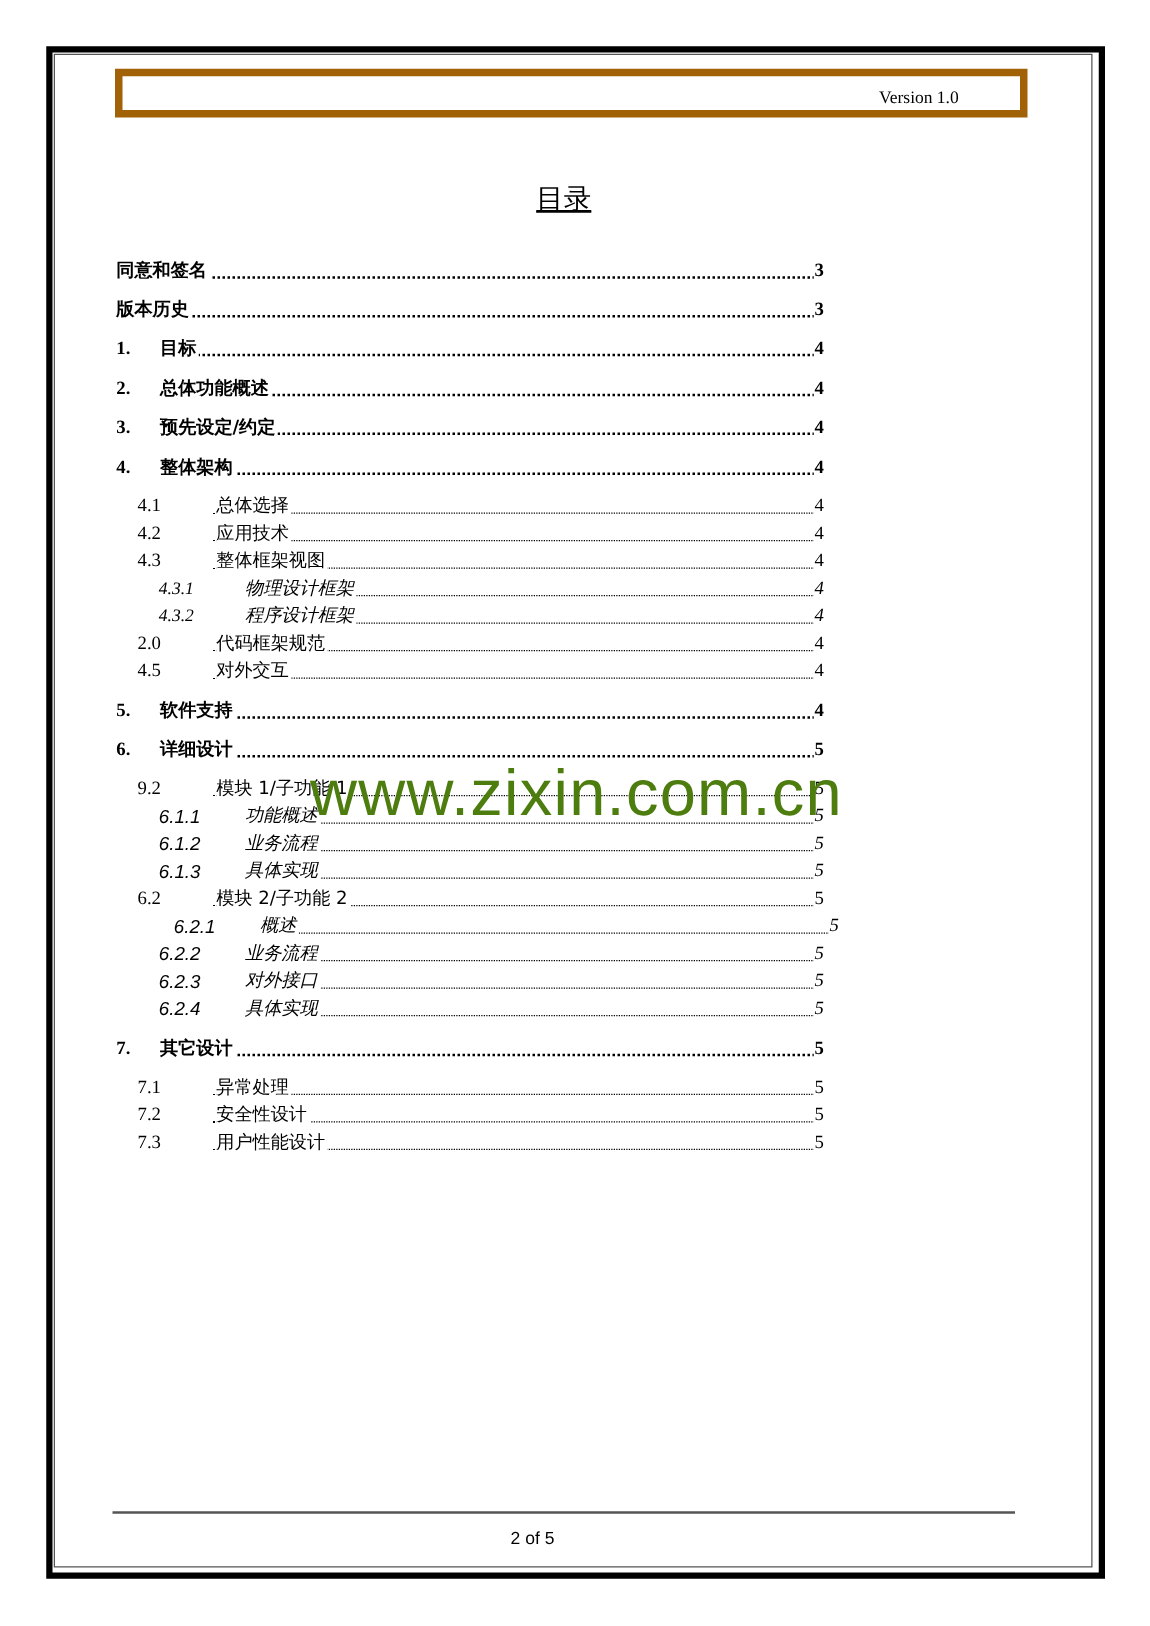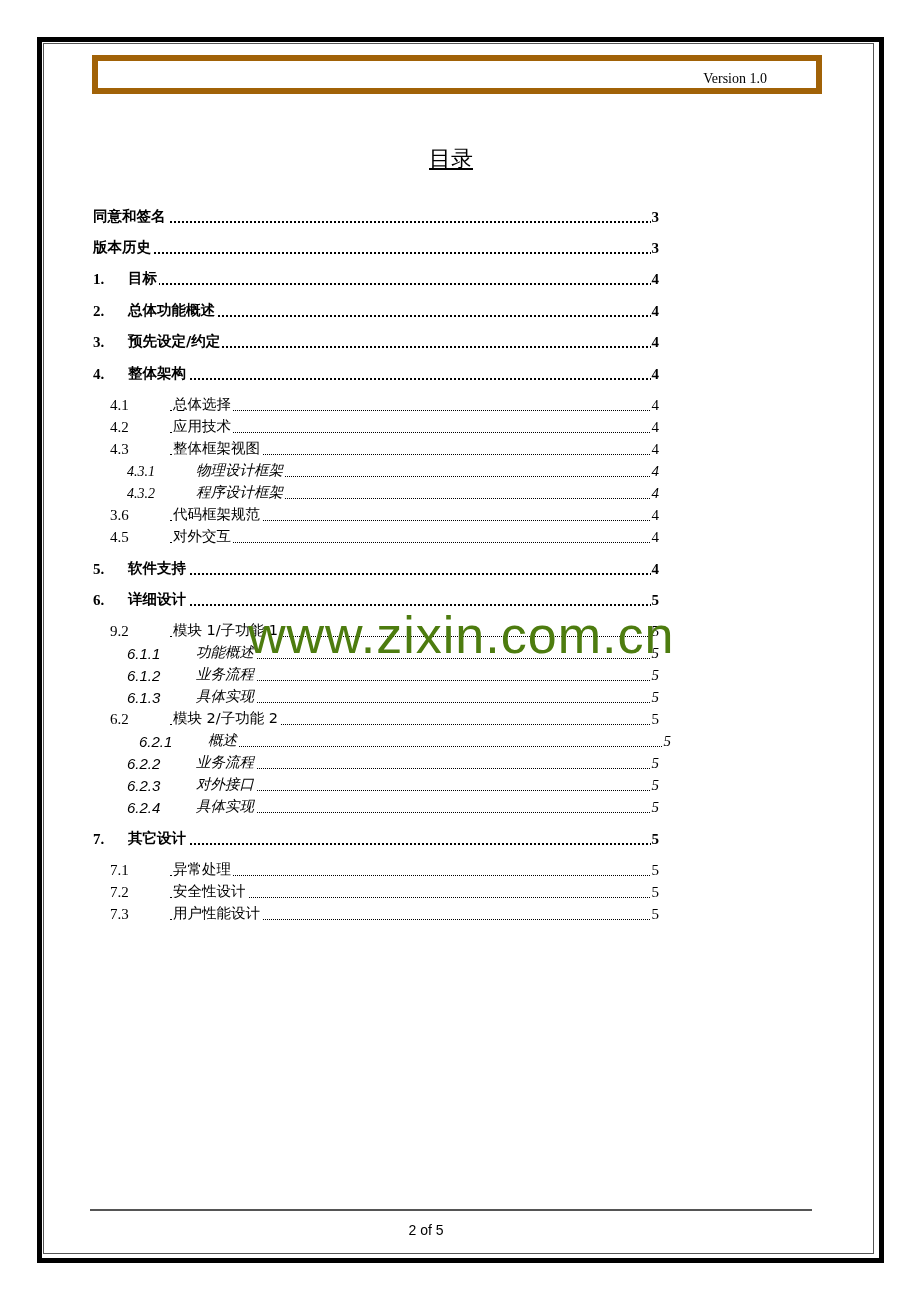--- a/index.html
+++ b/index.html
@@ -225,21 +225,21 @@
       <span class="dots"></span>
       <span class="page">4</span>
     </div>
     <div class="entry lvl3 serif-num" style="top: 484px;">
       <span class="num">4.3.2</span>
       <span class="title">程序设计框架</span>
       <span class="dots"></span>
       <span class="page">4</span>
     </div>
     <div class="entry lvl2" style="top: 506px;">
-      <span class="num">3.6</span>
+      <span class="num">2.0</span>
       <span class="title">代码框架规范</span>
       <span class="dots"></span>
       <span class="page">4</span>
     </div>
     <div class="entry lvl2" style="top: 528px;">
       <span class="num">4.5</span>
       <span class="title">对外交互</span>
       <span class="dots"></span>
       <span class="page">4</span>
     </div>

